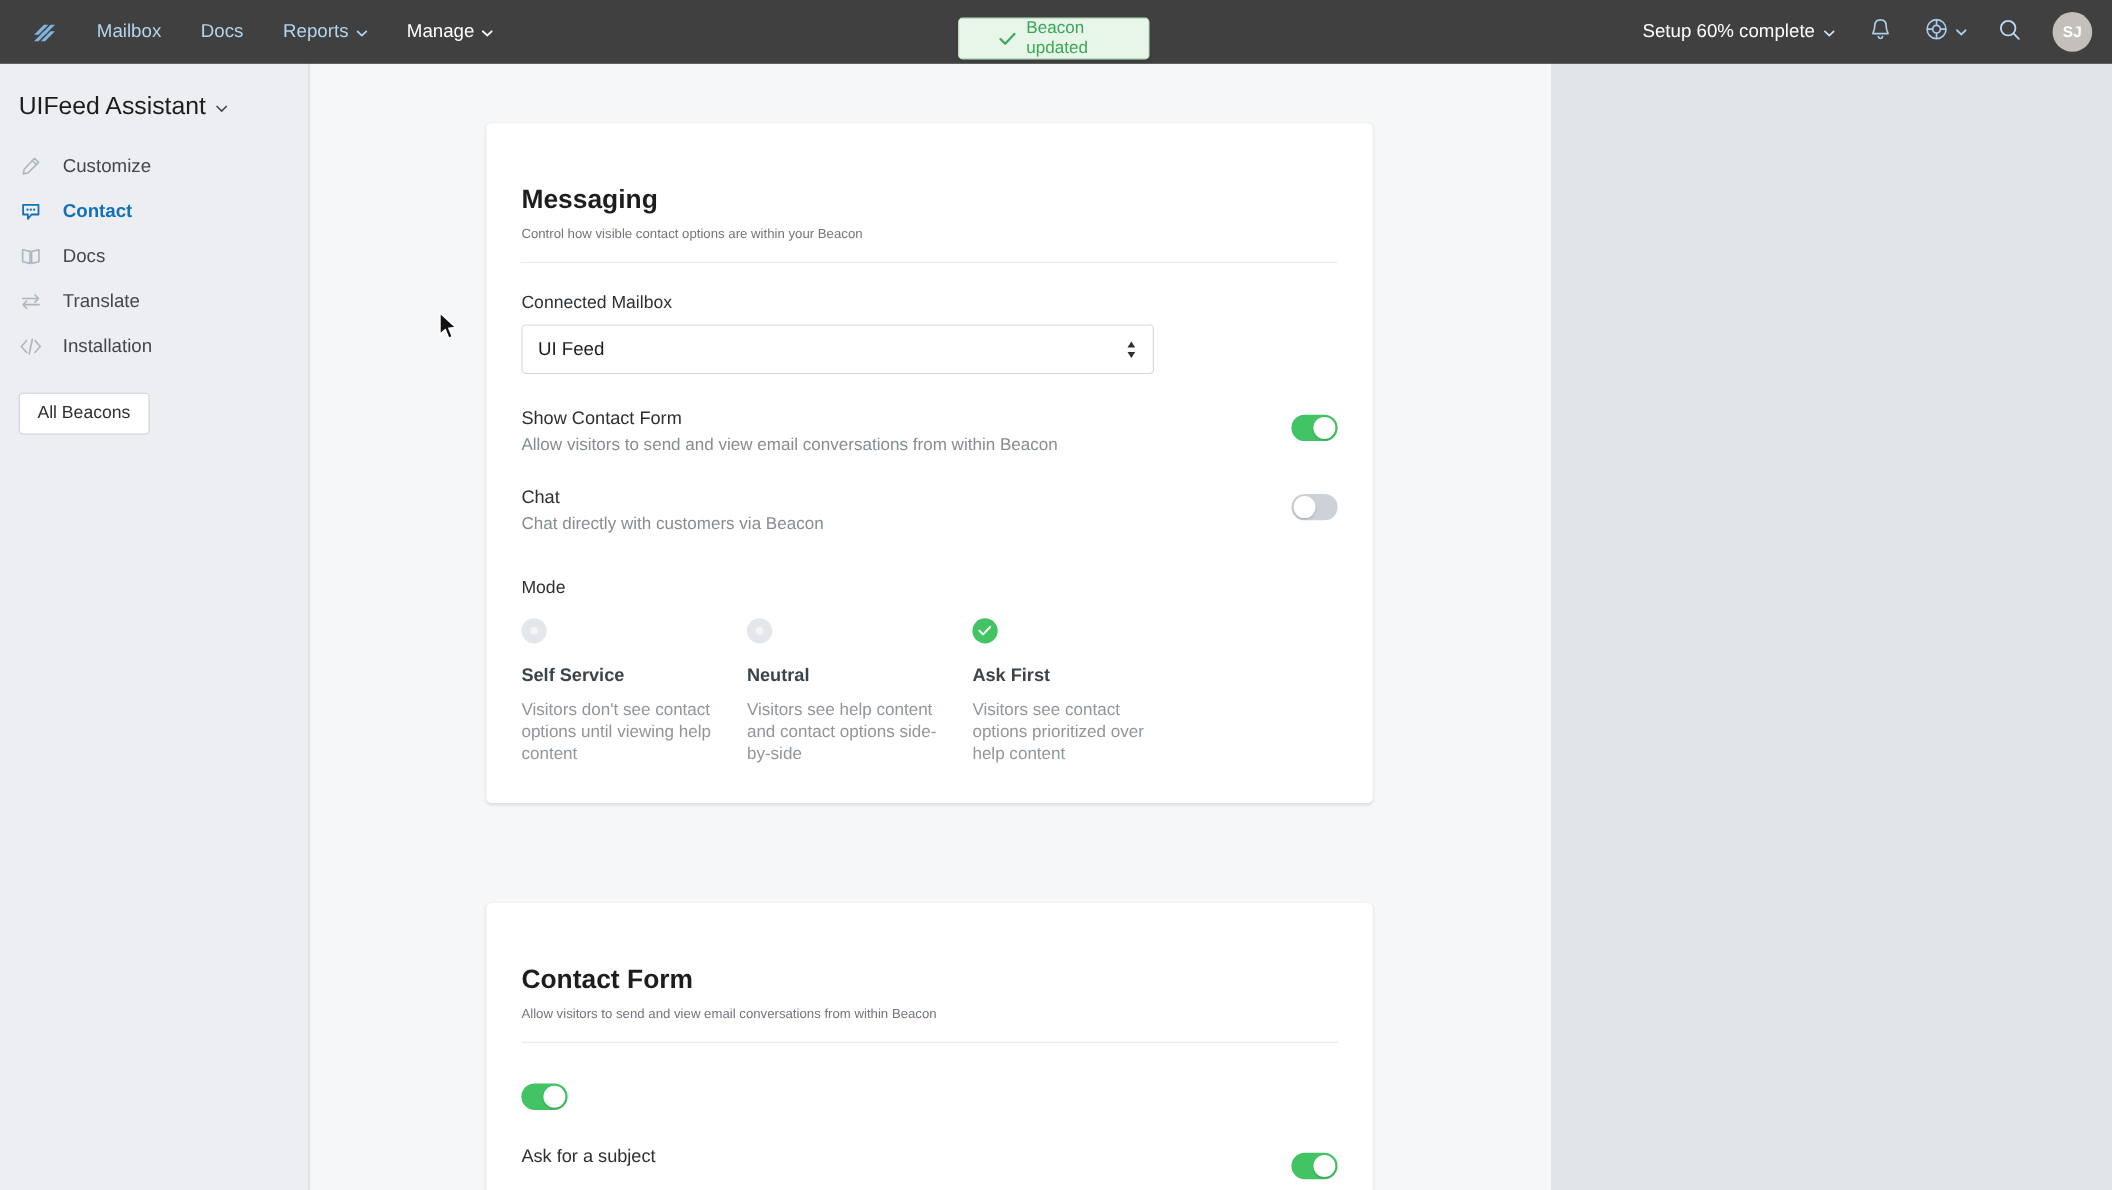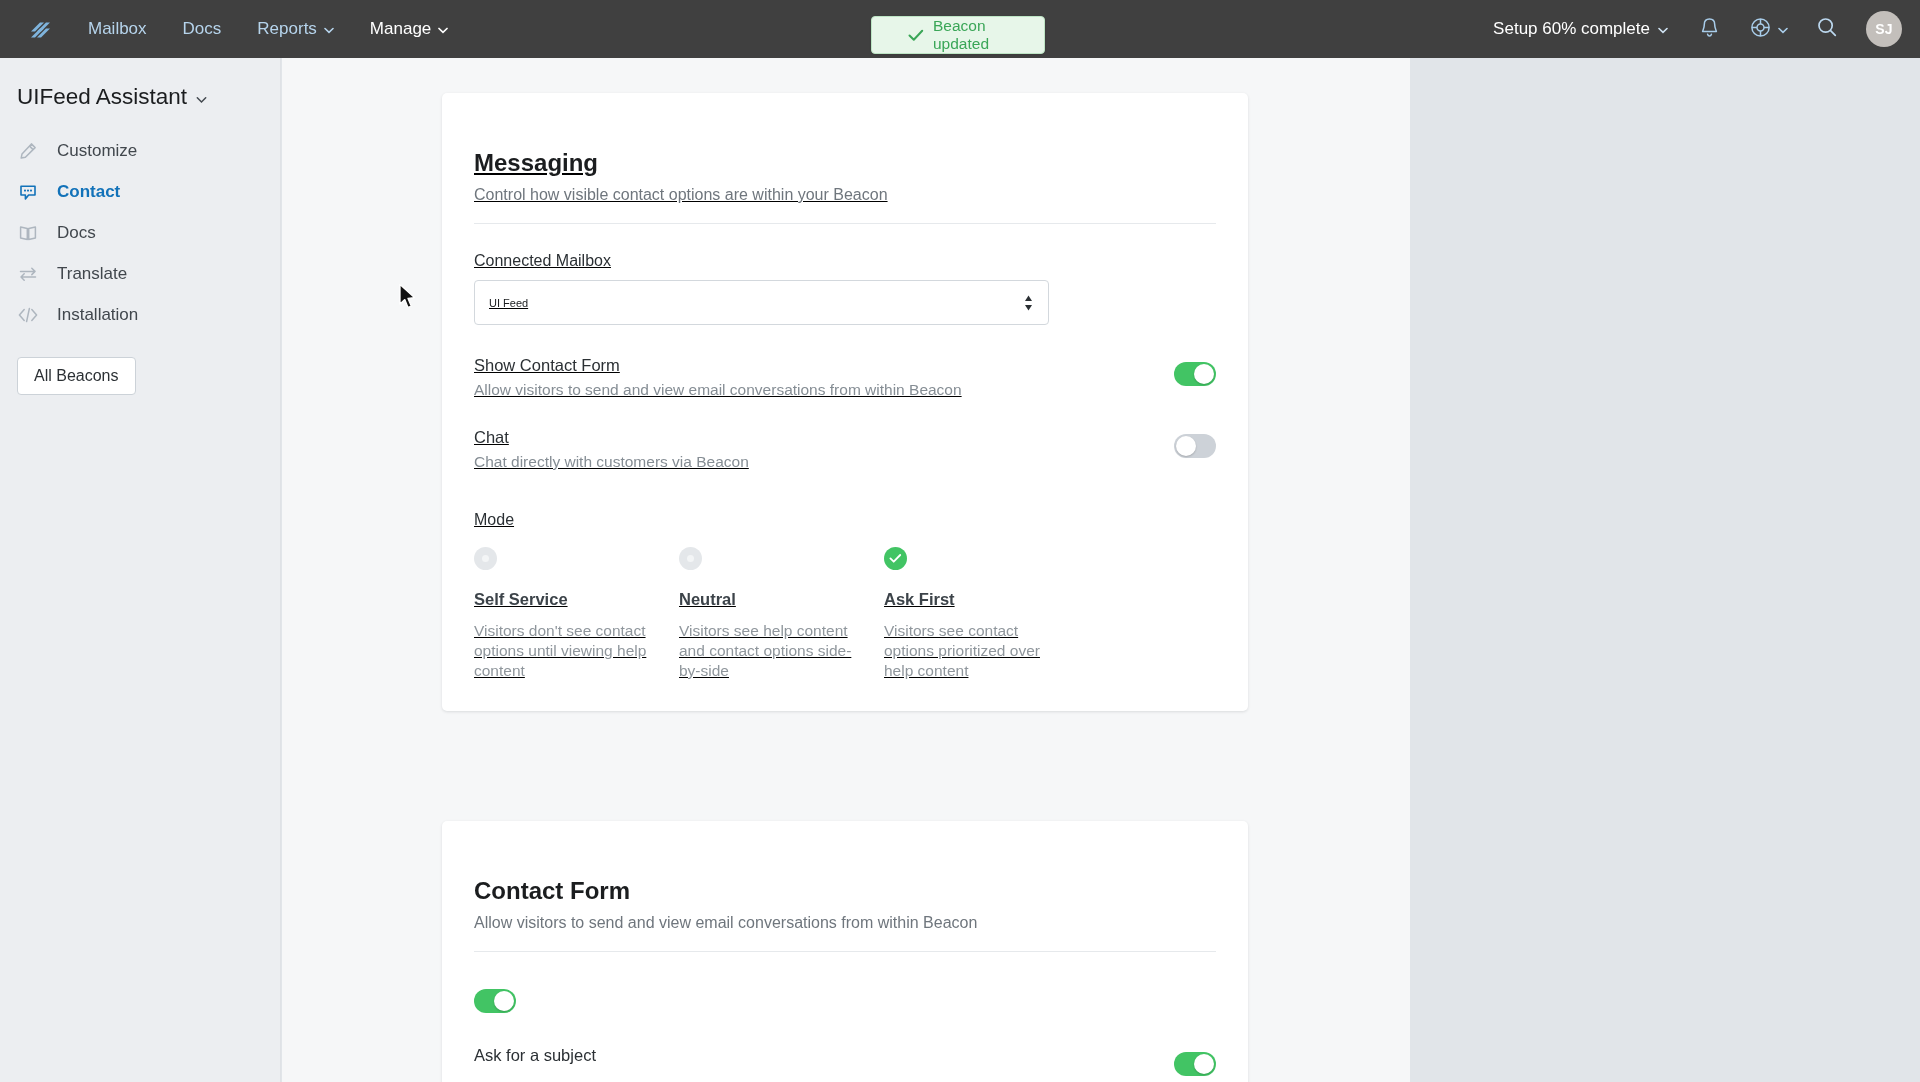--- a/index.html
+++ b/index.html
@@ -146,31 +146,31 @@
     background: #e1e5e9;
   }
   .card {
     position: absolute;
     left: 160px;
     width: 806px;
     background: #ffffff;
     border-radius: 5px;
     box-shadow: 0 1px 3px rgba(30,40,50,.13);
   }
-  #card-messaging { top: 35px; height: 618px; text-decoration: underline; }
+  #card-messaging { top: 54px; height: 618px; }
   #card-contactform { top: 763px; height: 400px; }
 
   .card-inner { padding: 0 32px 0 32px; }
   .sec-title {
     font-size: 24px; color: #1b1d1f;
     margin: 0; padding: 56px 0 0 0;
     font-weight: bold;
   }
   .sec-sub {
-    font-size: 16px; color: #6f767d;
+    font-size: 12px; color: #6f767d;
     margin: 9px 0 0 0;
   }
   .sec-divider {
     margin-top: 19px;
     height: 1px; background: #e6e9ec;
     width: 100%;
   }
 
   .field-label {
     font-size: 16px; color: #2b3034;
@@ -180,21 +180,21 @@
     margin-top: 10px;
     width: 575px; height: 45px;
     border: 1px solid #d3d8dd;
     border-radius: 4px;
     background: #ffffff;
     display: flex; align-items: center;
     padding: 0 14px;
     cursor: pointer;
     position: relative;
   }
-  #mailbox-select .selval { font-size: 11px; color: #1b1d1f; }
+  #mailbox-select .selval { font-size: 17px; color: #1b1d1f; }
   #mailbox-select .spinner {
     position: absolute; right: 14px;
     display: flex; flex-direction: column; align-items: center;
     line-height: 0;
   }
 
   .toggle-row {
     display: flex; align-items: flex-start;
     justify-content: space-between;
     margin-top: 29px;

